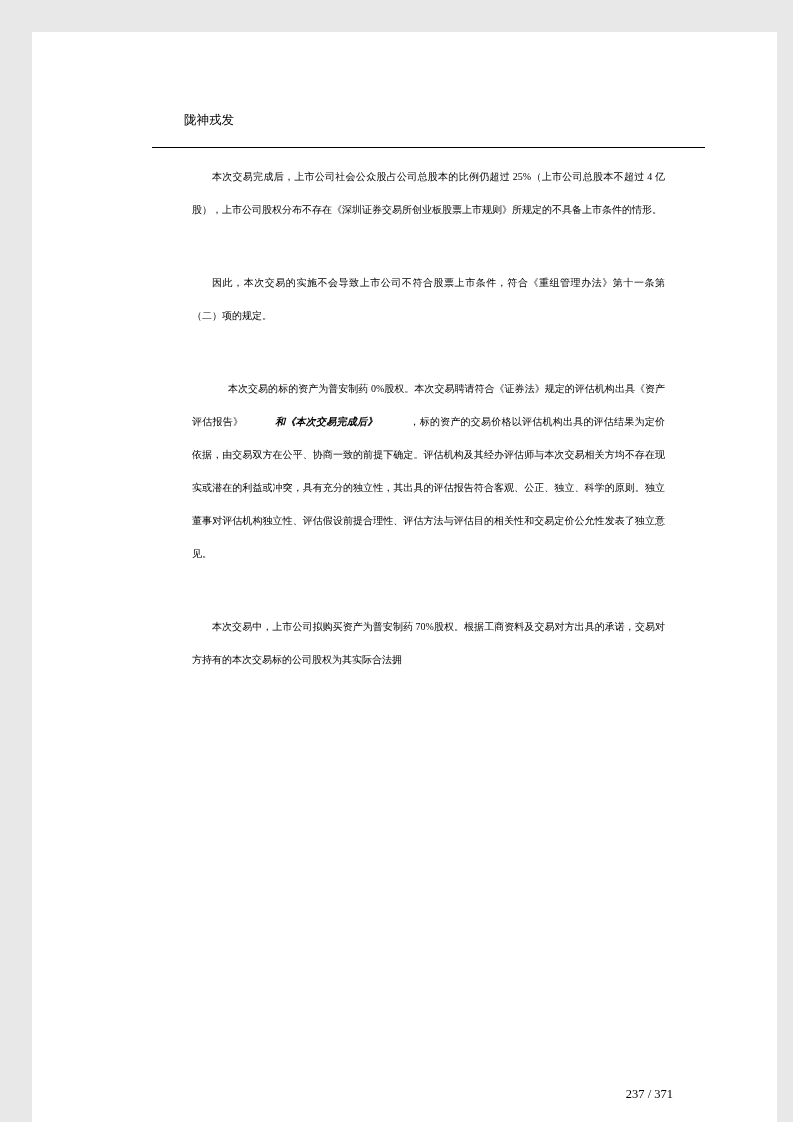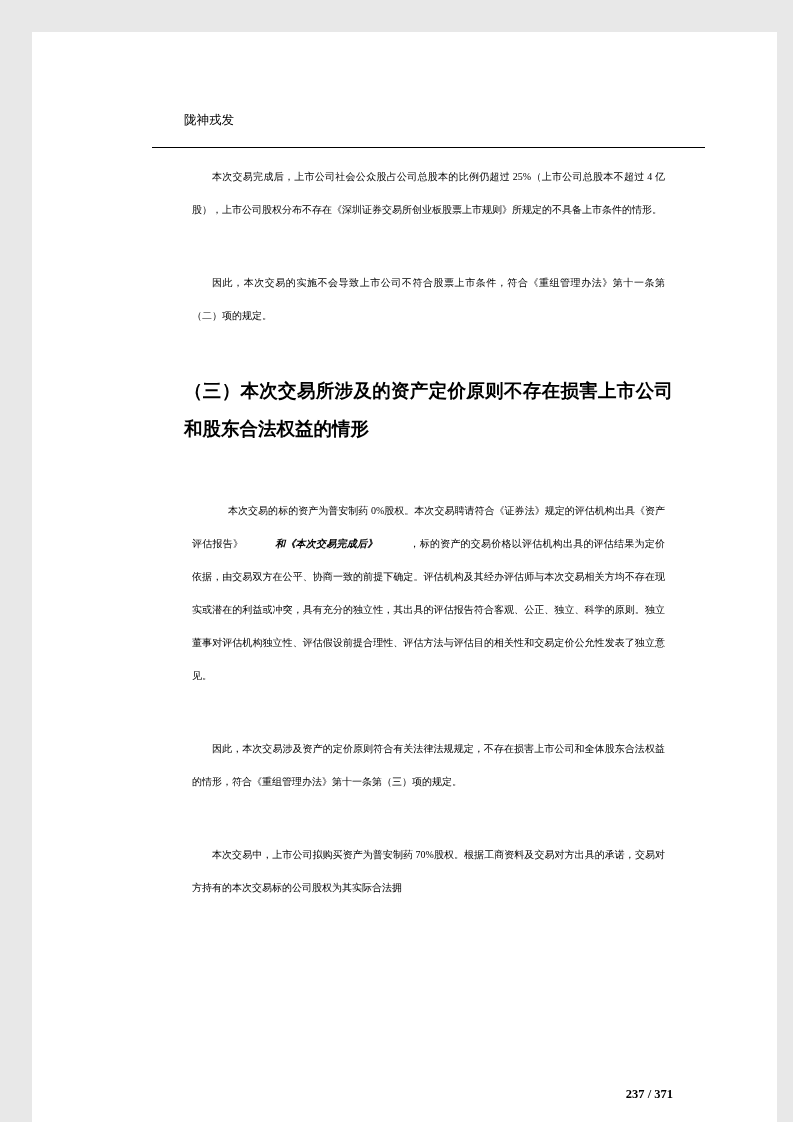--- a/index.html
+++ b/index.html
@@ -53,41 +53,39 @@
   }
   .emph-bold-italic {
     font-weight: bold;
     font-style: italic;
   }
   .doc-footer {
     position: absolute;
     right: 120px;
     top: 1039px;
     font-size: 12.5px;
-    font-weight: bold;
+    font-weight: normal;
   }
 </style>
 </head>
 <body>
 
 <div class="page">
 
   <header class="doc-header">
     <span class="hdr-left">陇神戎发</span>
   </header>
 
   <main class="doc-body">
     <p class="para">本次交易完成后，上市公司社会公众股占公司总股本的比例仍超过 25%（上市公司总股本不超过 4 亿股），上市公司股权分布不存在《深圳证券交易所创业板股票上市规则》所规定的不具备上市条件的情形。</p>
     <p class="para">因此，本次交易的实施不会导致上市公司不符合股票上市条件，符合《重组管理办法》第十一条第（二）项的规定。</p>
 
-    <h2 class="heading">（三）本次交易所涉及的资产定价原则不存在损害上市公司和股东合法权益的情形</h2>
 
     <p class="para"><span>本次交易的标的资产为普安制药 0%股权。本次交易聘请符合《证券法》规定的评估机构出具《资产评估报告》</span><span class="emph-bold-italic">和《本次交易完成后》</span><span>，标的资产的交易价格以评估机构出具的评估结果为定价依据，由交易双方在公平、协商一致的前提下确定。评估机构及其经办评估师与本次交易相关方均不存在现实或潜在的利益或冲突，具有充分的独立性，其出具的评估报告符合客观、公正、独立、科学的原则。独立董事对评估机构独立性、评估假设前提合理性、评估方法与评估目的相关性和交易定价公允性发表了独立意见。</span></p>
 
-    <p class="para">因此，本次交易涉及资产的定价原则符合有关法律法规规定，不存在损害上市公司和全体股东合法权益的情形，符合《重组管理办法》第十一条第（三）项的规定。</p>
 
 
     <p class="para">本次交易中，上市公司拟购买资产为普安制药 70%股权。根据工商资料及交易对方出具的承诺，交易对方持有的本次交易标的公司股权为其实际合法拥</p>
   </main>
 
   <footer class="doc-footer">
     <span>237 / 371</span>
   </footer>
 
 </div>

